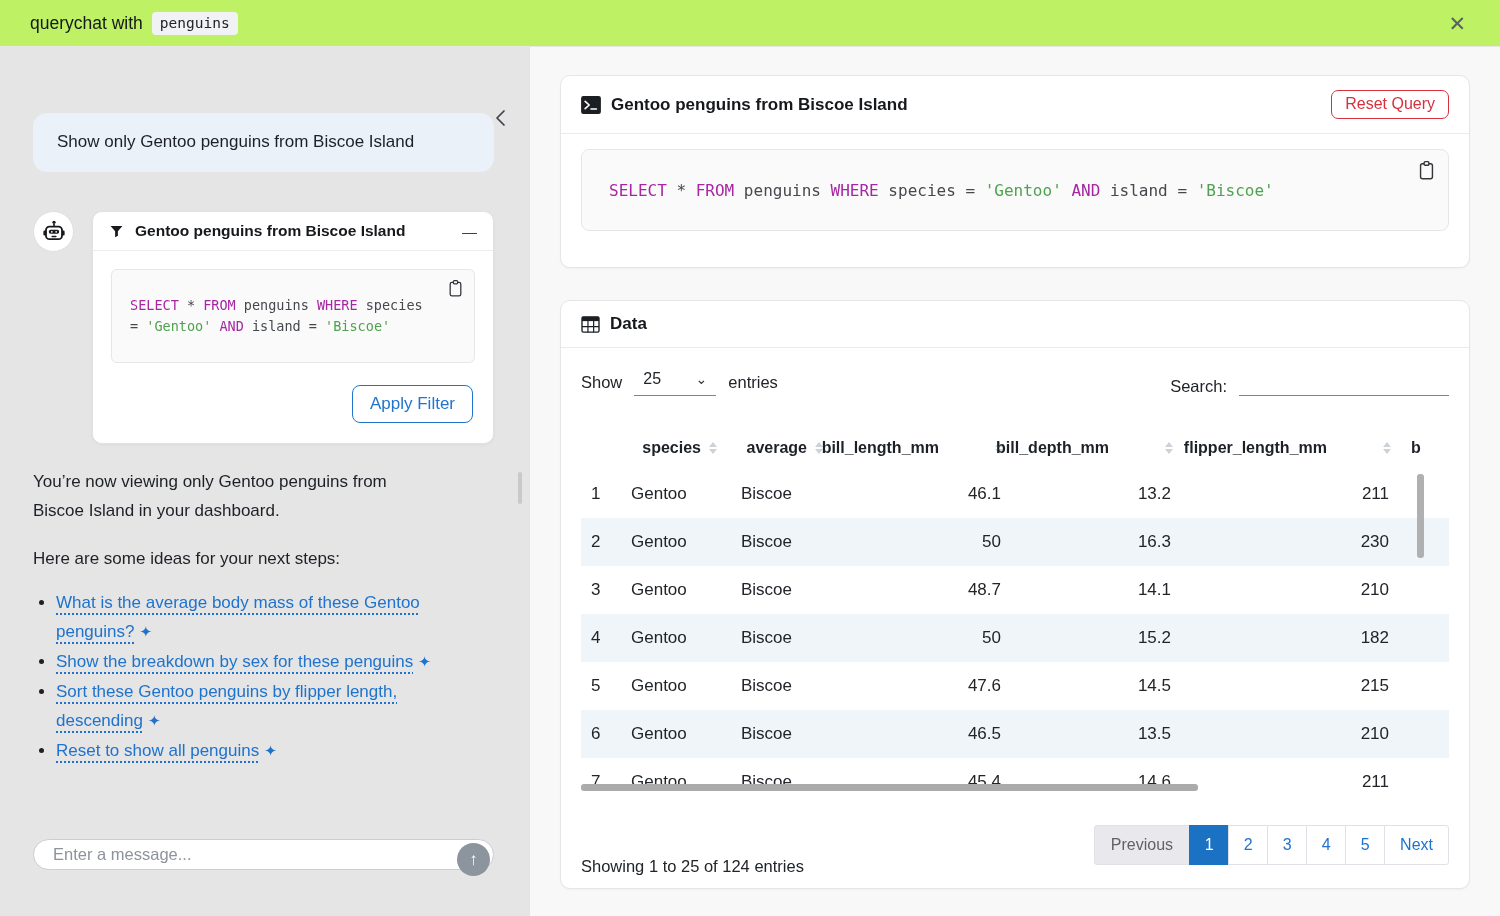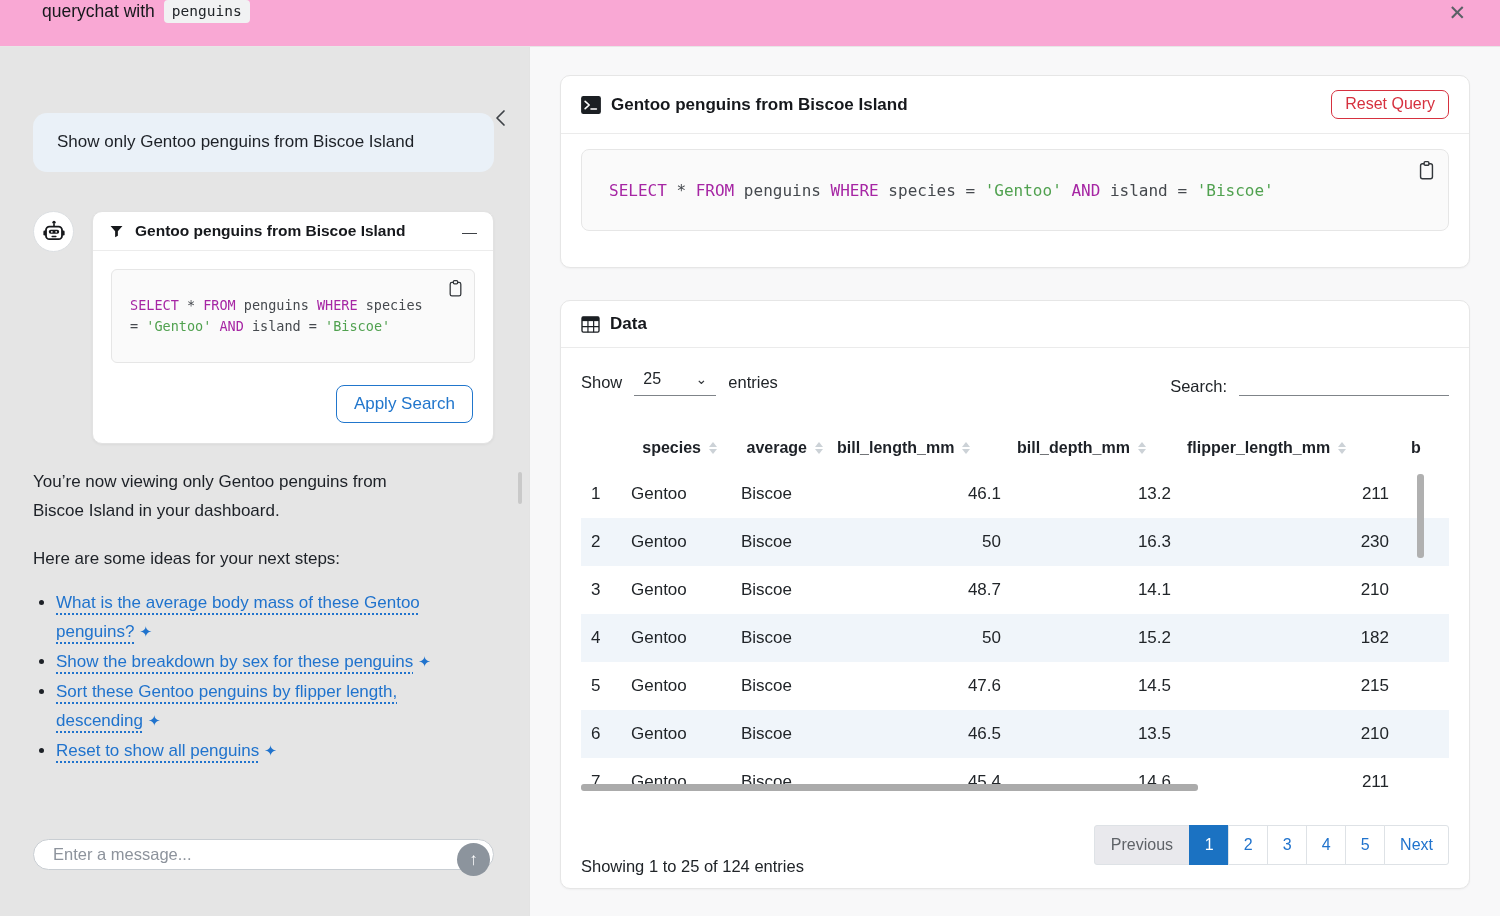--- a/index.html
+++ b/index.html
@@ -1,22 +1,22 @@
 <!DOCTYPE html>
 <html><head>
 <meta charset="utf-8">
 <style>
   * { margin:0; padding:0; box-sizing:border-box; }
   html,body { width:1500px; height:916px; overflow:hidden; background:#fff;
     font-family:"Liberation Sans","DejaVu Sans",sans-serif; color:#1d2127; }
   .mono { font-family:"DejaVu Sans Mono","Liberation Mono",monospace; }
 
   
-  .topbar { height:47px; display:flex; align-items:flex-start; padding:0 28px 0 42px;
-    border-bottom:1px solid #e7e7e7; background:#f9a8d4; }
+  .topbar { height:47px; display:flex; align-items:center; padding:0 28px 0 30px;
+    border-bottom:1px solid #e7e7e7; background:#bef264; }
   .topbar-title { font-size:17.5px; color:#16181c; display:flex; align-items:center; gap:9px; }
   .chip { font-family:"DejaVu Sans Mono","Liberation Mono",monospace; font-size:14.5px;
     background:#f1f2f3; border-radius:4px; padding:3px 8px 4px; color:#212529; }
   .close-btn { margin-left:auto; background:none; border:none; font-size:21px; color:#5a6066;
     cursor:pointer; line-height:1; padding:2px 6px; }
 
   
   .app { display:flex; height:869px; }
   .sidebar { width:530px; background:#e5e5e5; border-right:1px solid #e3e3e3; position:relative;
     padding:0 35px 0 33px; }
@@ -96,21 +96,21 @@
   .dt-search-input { width:210px; border:none; border-bottom:1px solid #7f8489; outline:none;
     font-size:16px; height:26px; background:transparent;
     font-family:"Liberation Sans","DejaVu Sans",sans-serif; }
 
   
   .table-viewport { position:relative; margin-top:30px; height:366px; overflow:hidden; }
   .tr { display:grid; grid-template-columns:40px 110px 106px 180px 170px 218px 42px; }
   .thead { height:44px; font-weight:700; font-size:16px; }
   .th { display:flex; align-items:center; }
   .th.left { justify-content:flex-end; padding-right:14px; }
-  .th.num { padding-right:14px; }
+  .th.num { justify-content:flex-end; padding-right:14px;gap:48px; }
   .th.bcol { justify-content:flex-start; padding-left:6px; overflow:hidden; }
   .sort { display:inline-flex; flex-direction:column; gap:2px; margin-left:8px; cursor:pointer; }
   .sort i { width:0; height:0; border-left:4.5px solid transparent; border-right:4.5px solid transparent; }
   .sort .s-up { border-bottom:5px solid #ccd2d7; }
   .sort .s-dn { border-top:5px solid #ccd2d7; }
   .tbody .tr { height:48px; font-size:17px; color:#212529; }
   .tbody .tr:nth-of-type(even) { background:#f0f5fa; }
   .td { display:flex; align-items:center; }
   .td.c-n { padding-left:10px; }
   .td.c-txt { padding-left:10px; }
@@ -192,21 +192,21 @@
               <span>
                 <svg width="17" height="19" viewBox="0 0 24 26">
                     <rect x="4.5" y="4.5" width="15" height="19" rx="2.5" fill="none" stroke="#33373b" stroke-width="1.8"></rect>
                     <rect x="9" y="1.8" width="6" height="4.6" rx="1.4" fill="#fafafa" stroke="#33373b" stroke-width="1.8"></rect>
                   </svg>
               </span>
             </button>
           </div>
         </div>
         <div class="filter-card-footer">
-          <button class="apply-btn">Apply Search</button>
+          <button class="apply-btn">Apply Filter</button>
         </div>
       </div>
     </div>
 
     <p class="assist-text">You’re now viewing only Gentoo penguins from Biscoe Island in your dashboard.</p>
     <p class="assist-text">Here are some ideas for your next steps:</p>
 
     <ul class="suggestions">
       <li><a class="sugg-link">What is the average body mass of these Gentoo penguins?</a><span class="sparkle">✦</span></li>
       <li><a class="sugg-link">Show the breakdown by sex for these penguins</a><span class="sparkle">✦</span></li>

